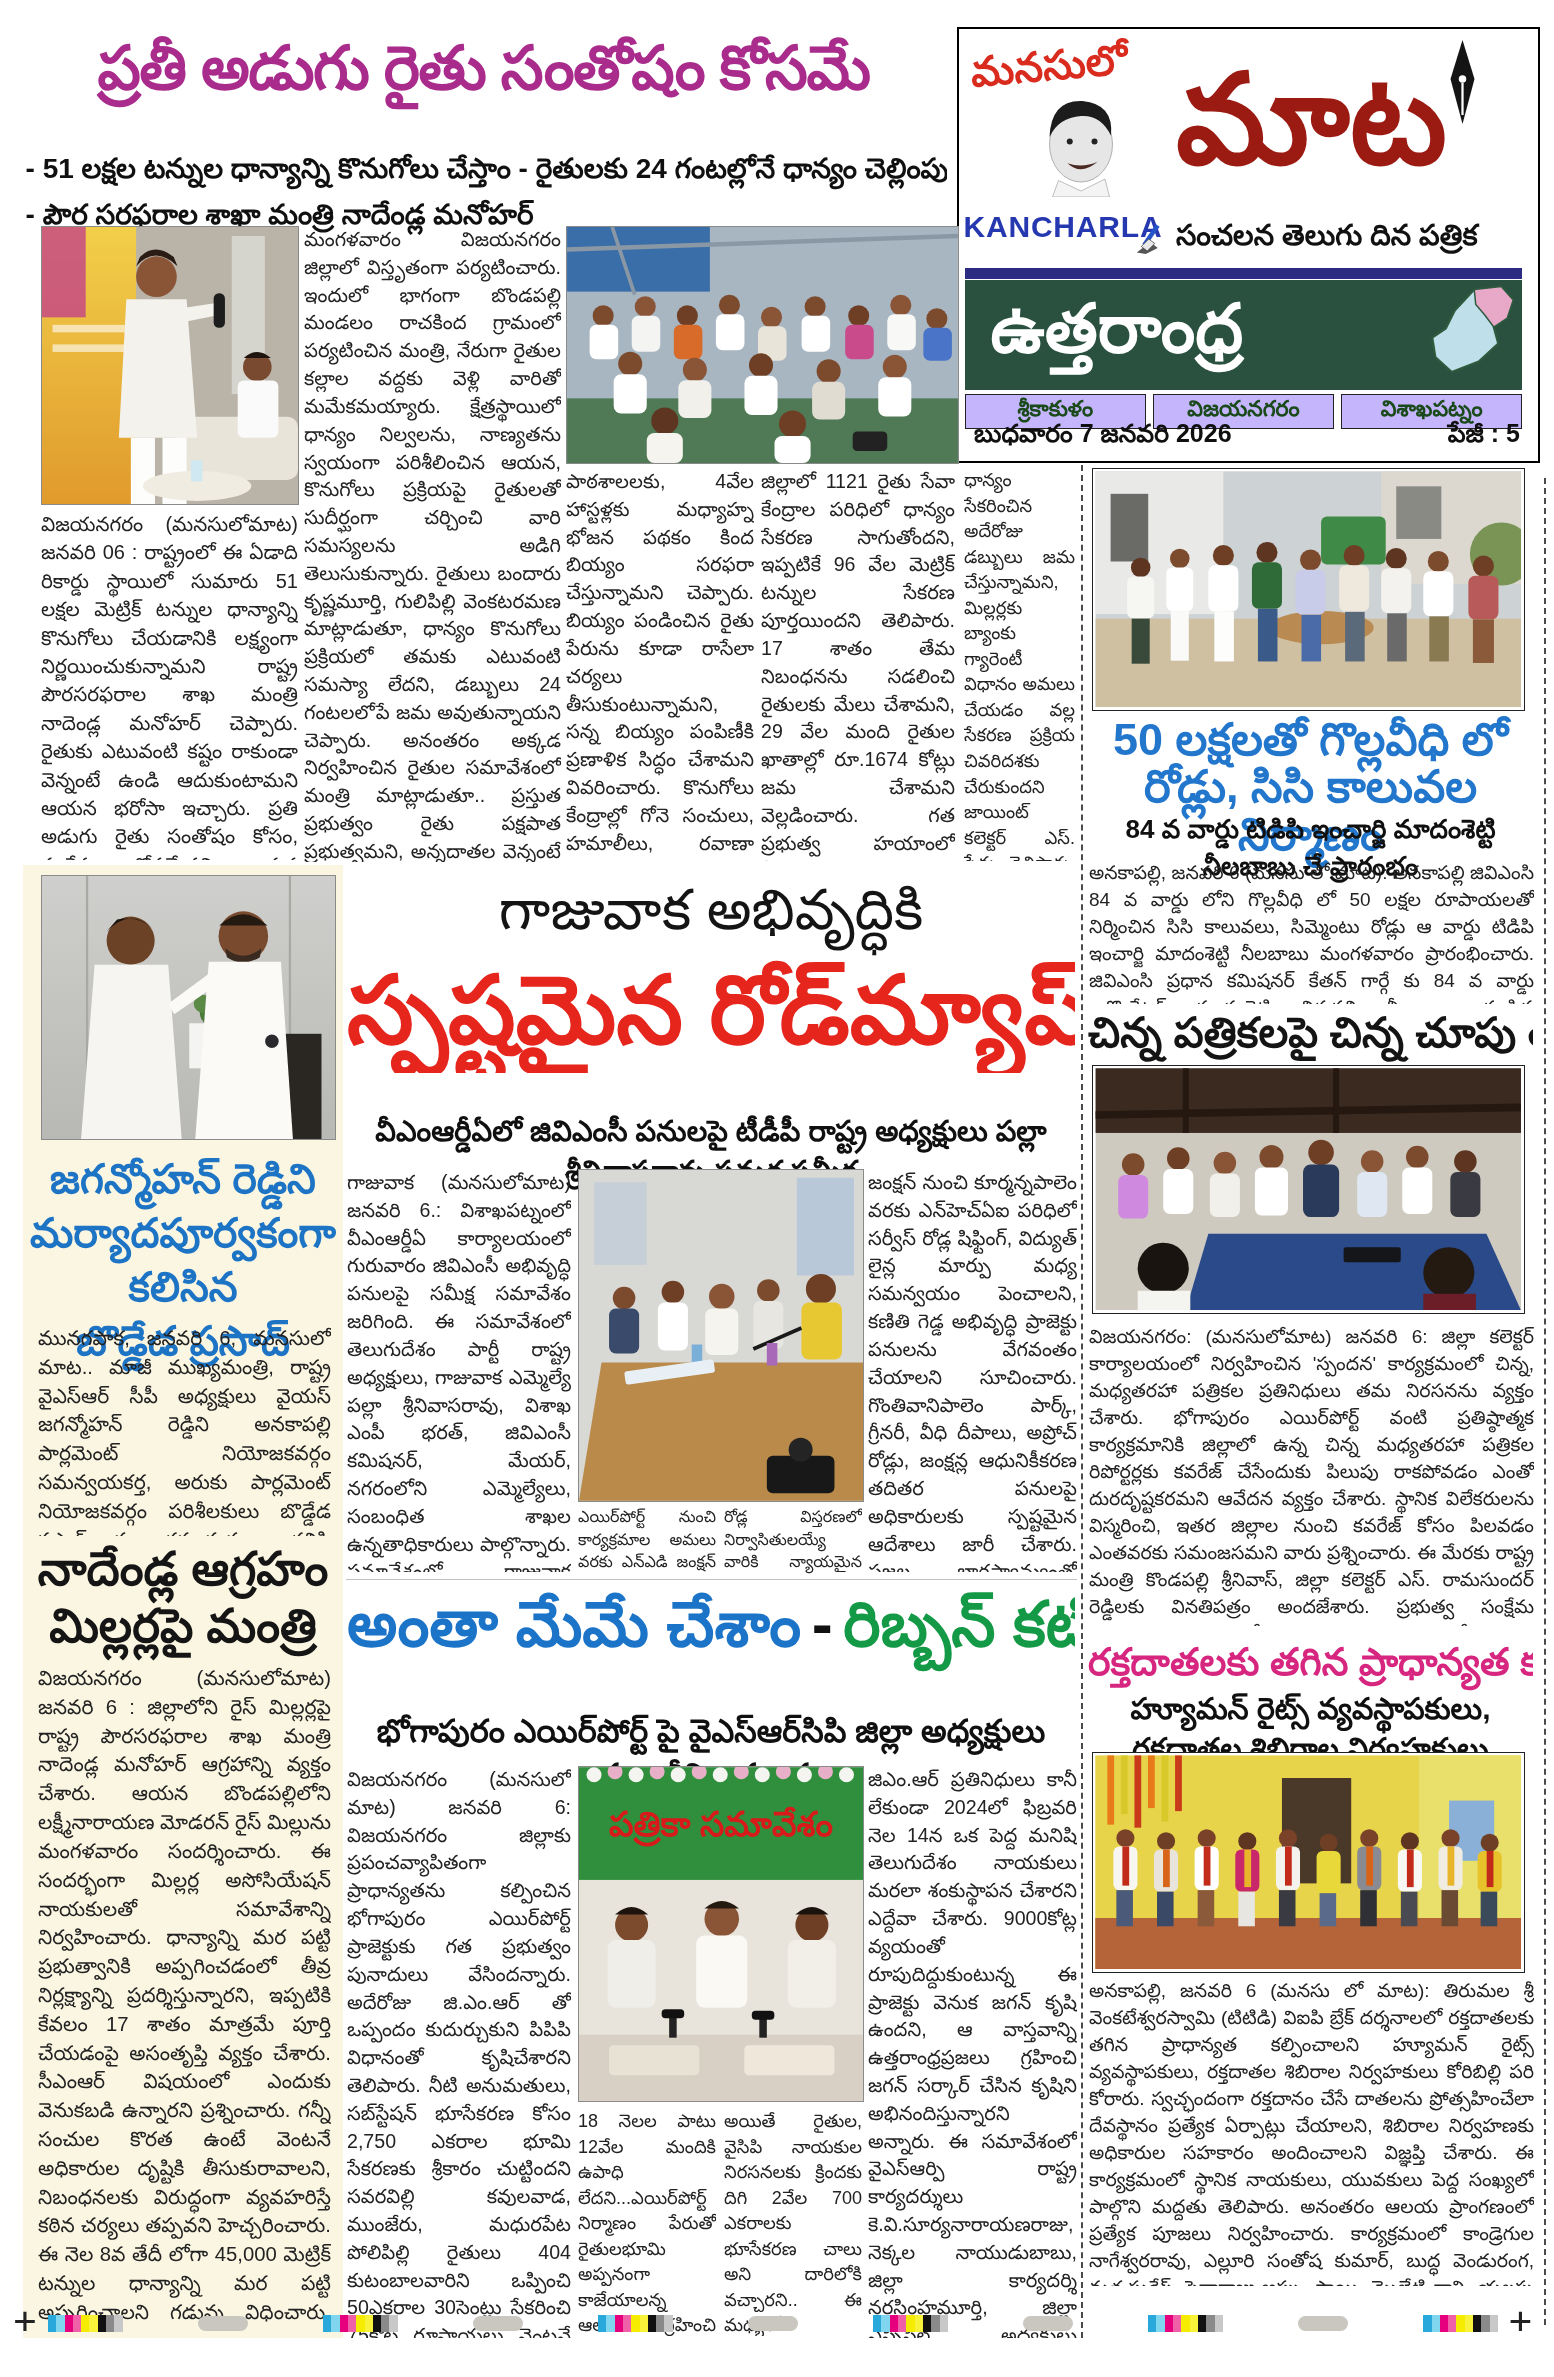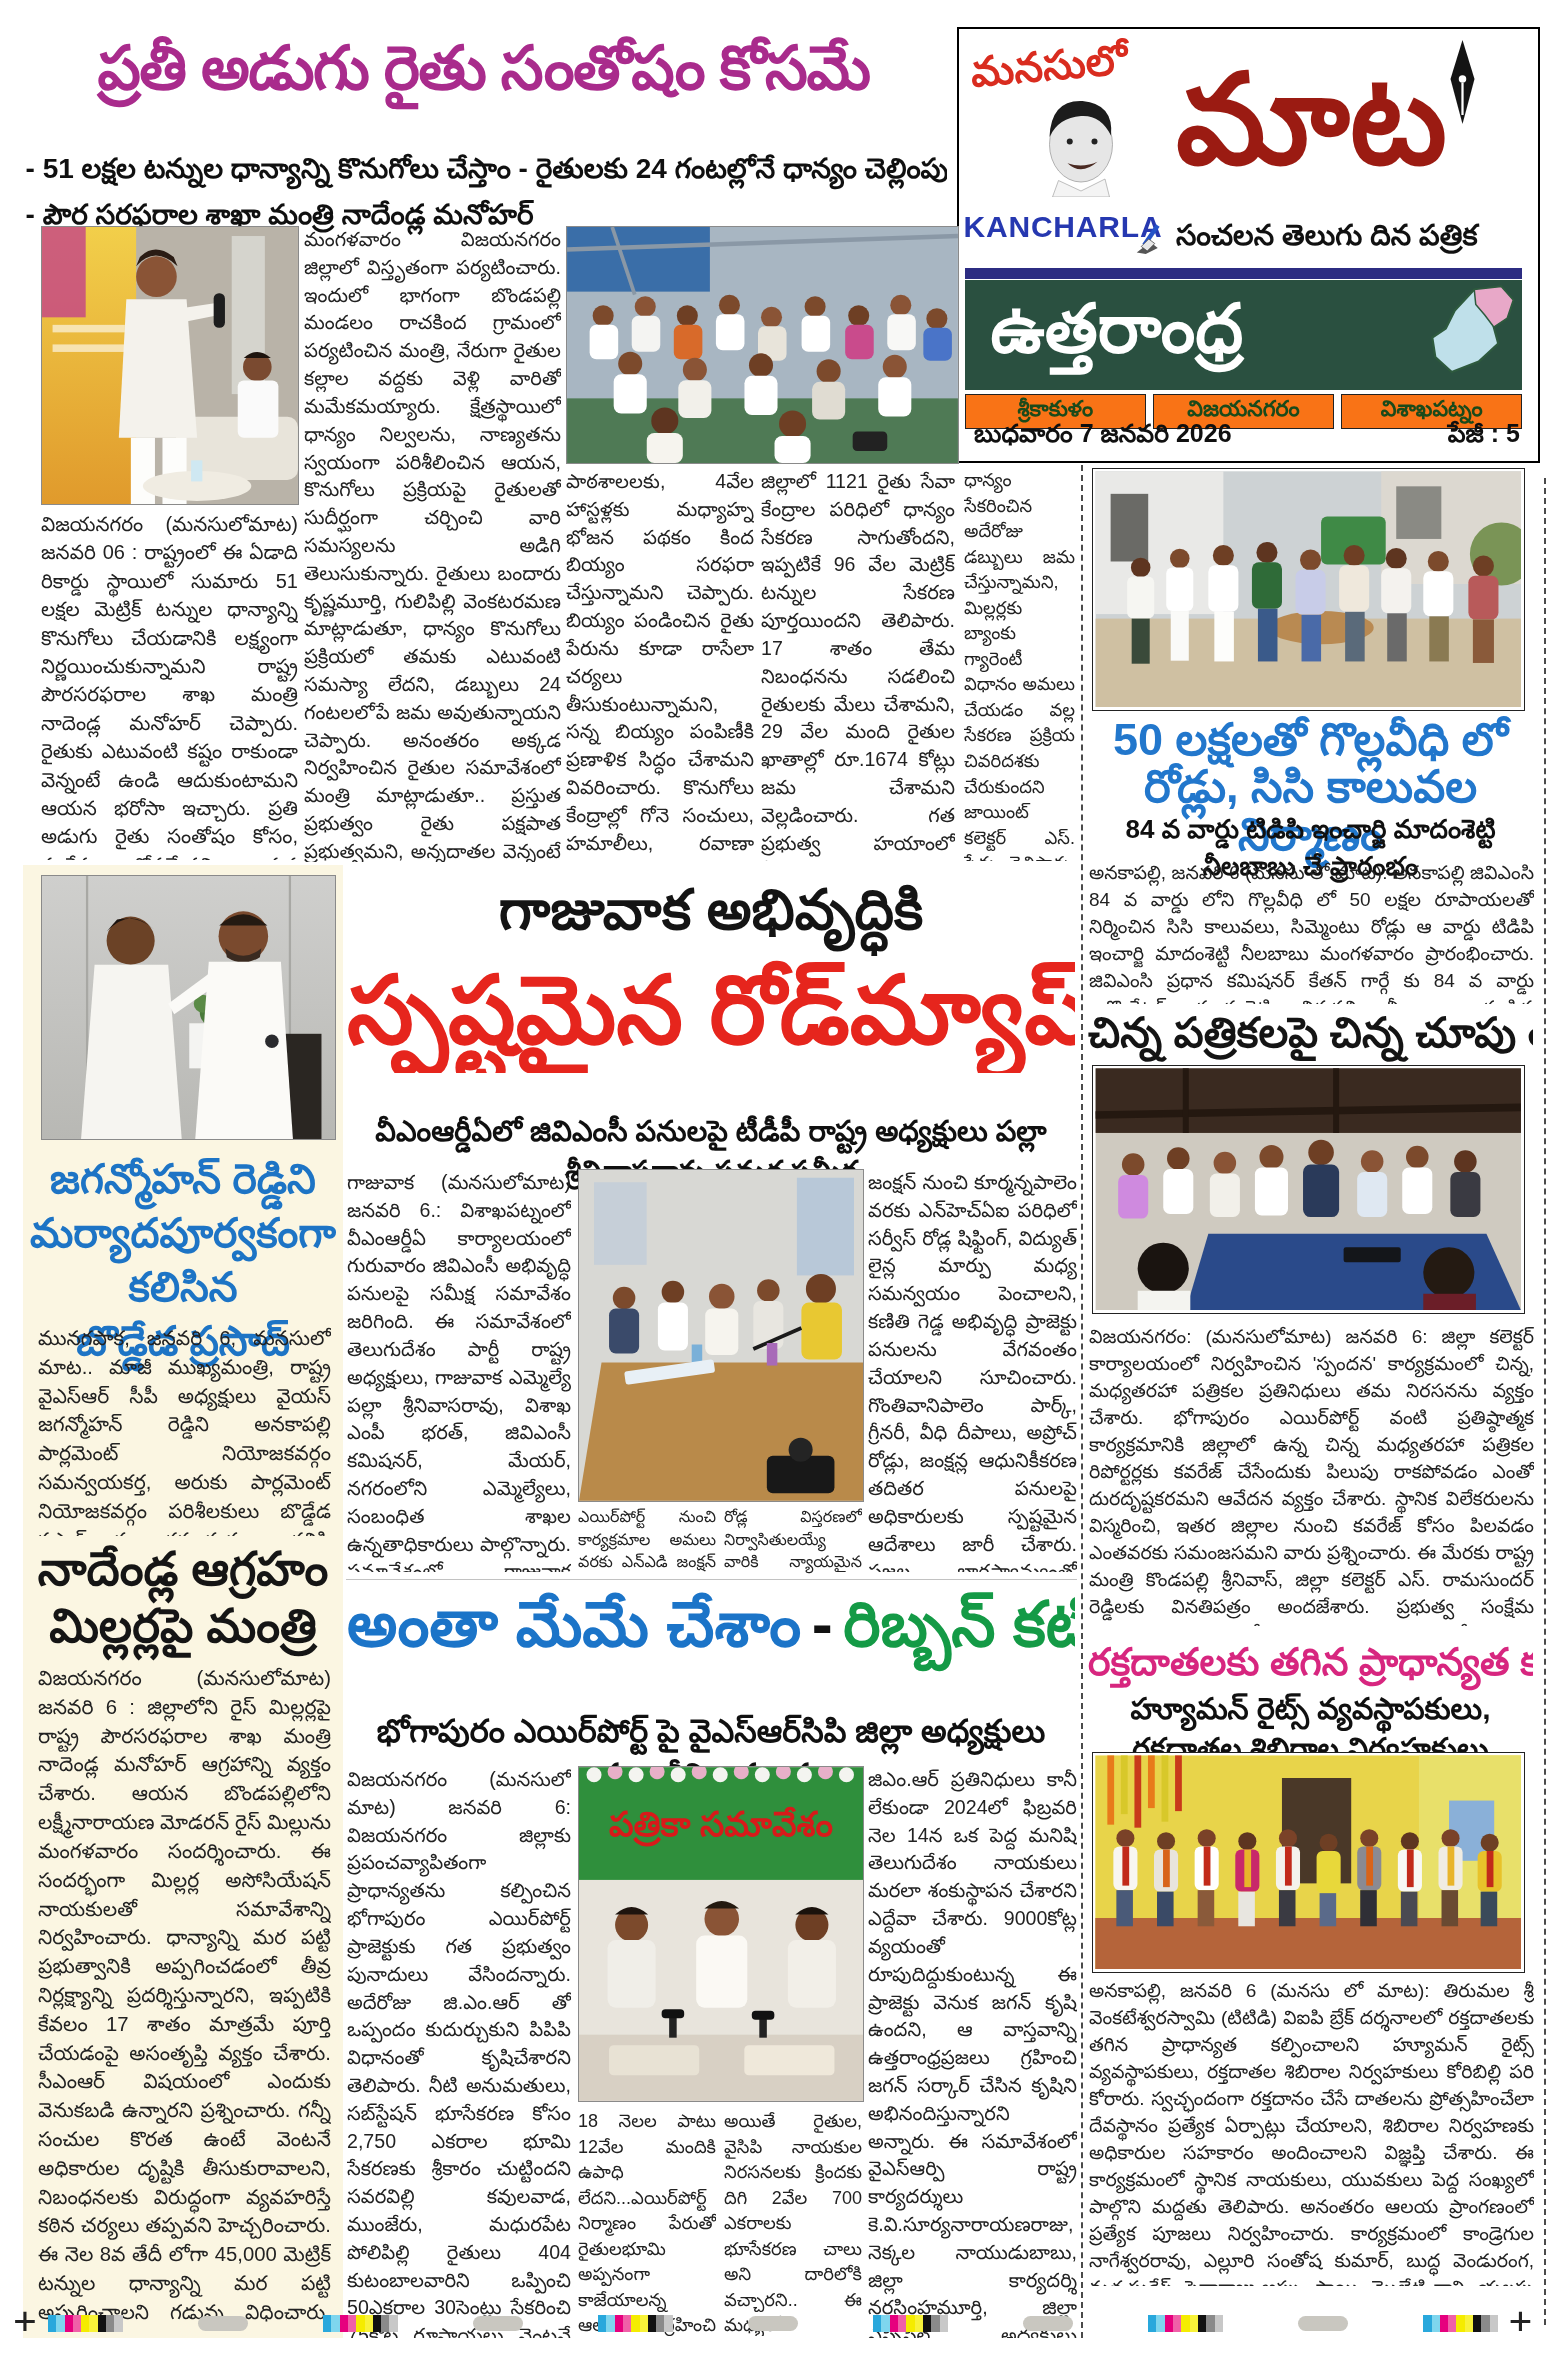--- a/index.html
+++ b/index.html
@@ -21,21 +21,21 @@
   #mh-kancharla{left:4.5px;top:181px;font-size:30px;font-weight:800;color:#2638b0;letter-spacing:0.8px;}
   #mh-maata{left:217px;top:-10.5px;font-size:126px;font-weight:bold;color:#9b1b12;line-height:1.6;}
   #mh-nib{left:487px;top:10.5px;}
   #mh-tagline{left:176px;top:190px;font-size:29px;font-weight:bold;color:#111;display:flex;align-items:center;gap:6px;}
   #mh-edition{left:6px;top:239px;width:563px;}
   #mh-navy{height:10.5px;background:#2c2c82;width:557px;}
   #mh-green{height:110px;background:#2a5040;width:557px;position:relative;margin-top:1.5px;}
   #mh-edition-name{position:absolute;left:25.6px;top:9px;font-size:68px;font-weight:bold;color:#ffffff;white-space:nowrap;}
   #mh-map{position:absolute;right:4.5px;top:4.5px;}
   #mh-districts{display:flex;gap:7.5px;margin-top:3.8px;width:557px;}
-  .district-cell{flex:1;height:33px;background:#f97316;border:1.5px solid #222;display:flex;
+  .district-cell{flex:1;height:33px;background:#c4b5fd;border:1.5px solid #222;display:flex;
                  align-items:center;justify-content:center;font-size:22px;font-weight:bold;color:#1a4a1a;}
   #mh-daterow{left:15px;right:15px;bottom:7.5px;display:flex;justify-content:space-between;
               font-size:25px;font-weight:bold;color:#101010;width:546px;text-align:center;}
 
   
   .photo{display:block;border:0.8px solid #8a8a8a;background:#ddd;}
   .photo-framed{border:1.5px solid #222;padding:2.3px;background:#fff;}
 
   
   #paddy-lead{left:41px;top:510px;width:257px;height:350px;font-size:20px;}
@@ -57,21 +57,21 @@
   #papers-hl{left:1088px;top:1009px;width:445px;font-size:42px;font-weight:bold;color:#141414;
              text-align:center;white-space:nowrap;overflow:hidden;}
   #papers-body{left:1089px;top:1324px;width:445px;height:302px;font-size:19px;}
   #blood-hl{left:1088px;top:1641px;width:445px;font-size:38px;font-weight:bold;color:#d7267f;
             text-align:center;white-space:nowrap;overflow:hidden;}
   #blood-sub{left:1088px;top:1689px;width:445px;font-size:30px;font-weight:bold;text-align:center;
              line-height:1.32;color:#101010;}
   #blood-body{left:1089px;top:1978px;width:445px;height:308px;font-size:19px;}
 
   
-  #gvmc-kicker{left:347px;top:877px;width:728px;font-size:56px;font-weight:bold;color:#141414;text-align:center;}
+  #gvmc-kicker{left:347px;top:877px;width:728px;font-size:56px;font-weight:normal;color:#141414;text-align:center;}
   #gvmc-hl{left:347px;top:949px;width:728px;font-size:95px;font-weight:bold;color:#e6251d;
            text-align:center;line-height:1.3;white-space:nowrap;overflow:hidden;}
   #gvmc-sub{left:347px;top:1115px;width:728px;font-size:29px;font-weight:bold;text-align:center;color:#101010;}
   #gvmc-col1{left:347px;top:1169px;width:224px;height:403px;font-size:19.6px;}
   #gvmc-col2{left:868px;top:1169px;width:209px;height:403px;font-size:19.6px;}
   #gvmc-below1{left:578px;top:1506px;width:138px;height:69px;font-size:16px;}
   #gvmc-below2{left:724px;top:1506px;width:138px;height:69px;font-size:16px;}
 
   
   #rib-hl{left:347px;top:1588px;width:728px;text-align:center;font-size:63px;font-weight:bold;

